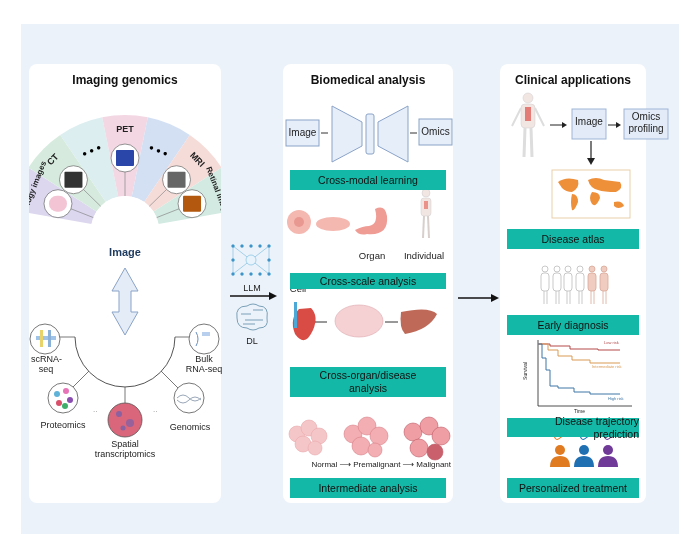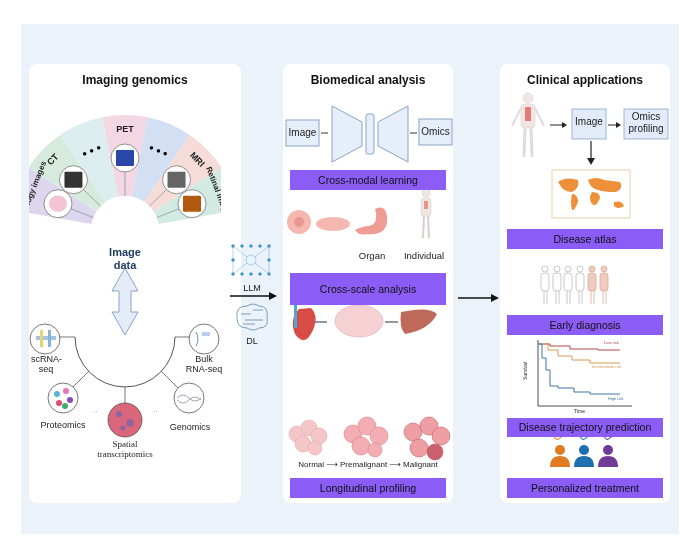--- a/index.html
+++ b/index.html
@@ -1,24 +1,24 @@
 <!DOCTYPE html>
 <html><head>
 <meta charset="utf-8">
 <style>
   html, body { margin:0; padding:0; }
   body { width:700px; height:560px; background:#ffffff; position:relative; overflow:hidden;
          font-family:"Liberation Sans", sans-serif; color:#1a1a1a; }
   .outer { position:absolute; left:21px; top:24px; width:658px; height:510px; background:#ebf2fa; }
   .panel { position:absolute; background:#ffffff; border-radius:8px; }
-  #p-left { left:29px; top:64px; width:192px; height:439px;padding-left:20px; }
+  #p-left { left:29px; top:64px; width:192px; height:439px; }
   #p-mid { left:283px; top:64px; width:170px; height:439px; }
-  #p-right { left:500px; top:64px; width:170px; height:439px; }
+  #p-right { left:500px; top:64px; width:146px; height:439px; }
   .ptitle { position:absolute; left:0; right:0; text-align:center; font-weight:bold; font-size:12px; top:9px; color:#111; }
-  .band { position:absolute; left:7px; right:7px; background:#8b5cf6; text-align:left; font-size:10.5px; color:#111;
+  .band { position:absolute; left:7px; right:7px; background:#14b8a6; text-align:right; font-size:10.5px; color:#111;
           display:flex; align-items:center; justify-content:center; line-height:13px; }
   .lbl { position:absolute; font-size:9px; color:#222; text-align:center; white-space:nowrap; }
   .abs { position:absolute; }
   svg text { font-family:"Liberation Sans", sans-serif; }
 </style>
 </head>
 <body>
 
 <div class="outer"></div>
 
@@ -97,32 +97,31 @@
         <circle cx="160" cy="334" r="15" fill="#fff" stroke="#555" stroke-width="0.8"></circle>
       <path d="M148 334 Q154 328 160 334 T172 334" stroke="#9aa8b8" fill="none"></path>
         <path d="M148 336 Q154 342 160 336 T172 336" stroke="#9aa8b8" fill="none"></path>
       </g>
     <text x="64" y="348" font-size="8" fill="#888">..</text>
     <text x="124" y="348" font-size="8" fill="#888">..</text>
   </svg>
 
   <div class="lbl" style="left:0;width:192px;top:182px;font-weight:bold;font-size:11px;color:#1d3a5f;line-height:13px;">
     <div>Image</div>
-      <div>data</div>
   </div>
   <div class="lbl" style="left:2px;width:30px;top:290px;line-height:10px;">
     <div>scRNA-</div>
       <div>seq</div>
     </div>
   <div class="lbl" style="left:155px;width:40px;top:290px;line-height:10px;">
     <div>Bulk</div>
       <div>RNA-seq</div>
     </div>
   <div class="lbl" style="left:8px;width:52px;top:452px;top:356px;">Proteomics</div>
-  <div class="lbl" style="left:60px;width:72px;top:375px;line-height:10px;font-family:Liberation Serif, serif;">
+  <div class="lbl" style="left:60px;width:72px;top:375px;line-height:10px;">
     <div>Spatial</div>
       <div>transcriptomics</div>
     </div>
   <div class="lbl" style="left:138px;width:46px;top:358px;">Genomics</div>
 </div>
 
 <svg class="abs" style="left:225px;top:240px" width="55" height="110">
   <g stroke="#5aaed8" stroke-width="0.5" fill="#3d8fc4">
     <line x1="8" y1="6" x2="26" y2="20"></line>
       <line x1="44" y1="6" x2="26" y2="20"></line>
@@ -211,27 +210,31 @@
         <circle cx="152" cy="388" r="8" fill="#c9606c"></circle>
       </g>
   </svg>
   <div class="lbl" style="left:3px;top:63px;width:33px;font-size:10px;">Image</div>
   <div class="lbl" style="left:136px;top:62px;width:33px;font-size:10px;">Omics</div>
   <div class="band" style="top:106px;height:20px;">Cross-modal learning</div>
   <div class="lbl" style="left:0;width:30px;top:186px;font-size:9.5px;margin-top:33px;">Cell</div>
   <div class="lbl" style="left:32px;width:36px;top:186px;font-size:9.5px;margin-top:25px;">Tissue</div>
   <div class="lbl" style="left:70px;width:38px;top:186px;font-size:9.5px;">Organ</div>
   <div class="lbl" style="left:114px;width:54px;top:186px;font-size:9.5px;">Individual</div>
-  <div class="band" style="top:209px;height:32px;">Cross-scale analysis</div>
-  <div class="lbl" style="left:2px;width:166px;top:396px;font-size:8px;">
+  <div class="band" style="top:209px;height:16px;">Cross-scale analysis</div>
+  <div class="band" style="top:303px;height:30px;flex-direction:column;">
+    <div>Cross-organ/disease</div>
+      <div>analysis</div>
+    </div>
+  <div class="lbl" style="left:2px;width:166px;top:396px;font-size:8px;text-align:right;">
     <span>Normal</span> ⟶
     <span>Premalignant</span> ⟶
     <span>Malignant</span>
   </div>
-  <div class="band" style="top:414px;height:20px;">Longitudinal profiling</div>
+  <div class="band" style="top:414px;height:20px;">Intermediate analysis</div>
 </div>
 
 <svg class="abs" style="left:455px;top:292px" width="45" height="12">
   <line x1="3" y1="6" x2="36" y2="6" stroke="#111" stroke-width="1.5"></line>
     <polygon points="36,2 44,6 36,10" fill="#111"></polygon>
 </svg>
 
 <div class="panel" id="p-right">
   <div class="ptitle">Clinical applications</div>
   <svg class="abs" style="left:0;top:0" width="170" height="439">

